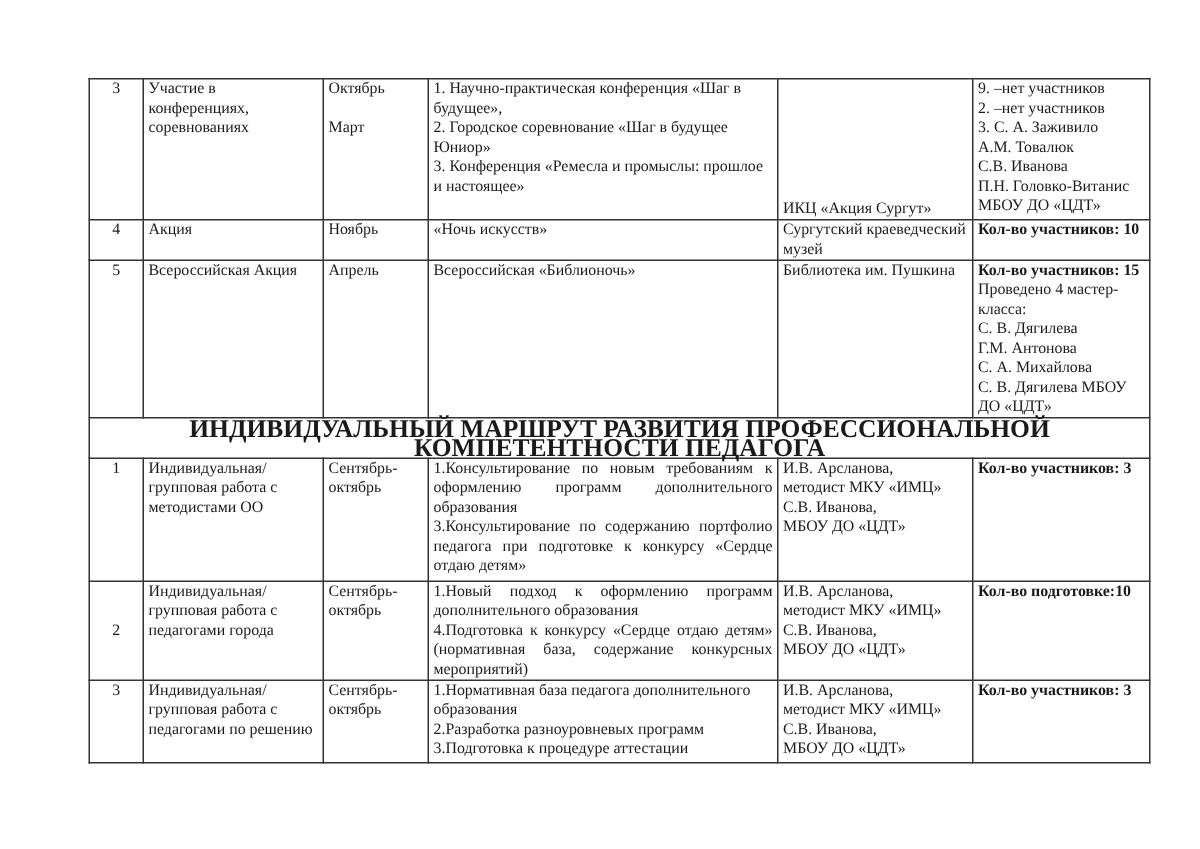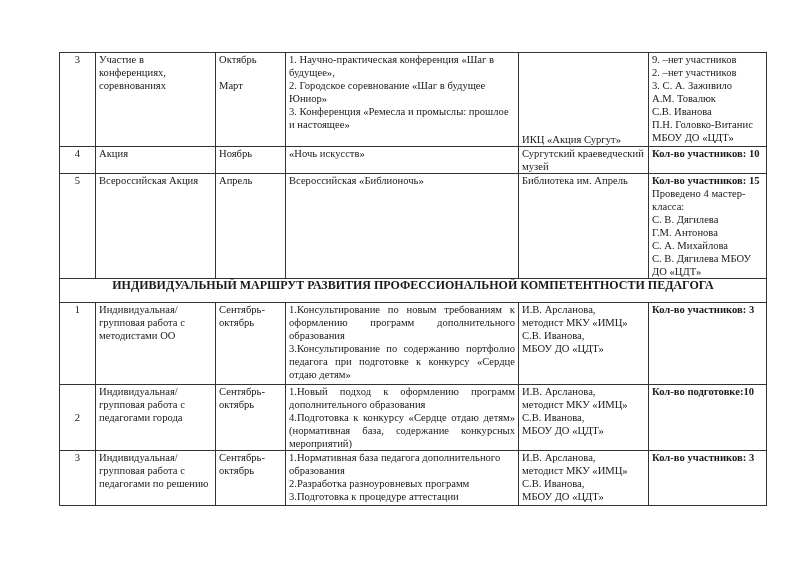--- a/index.html
+++ b/index.html
@@ -5,21 +5,21 @@
   html, body { margin: 0; padding: 0; background: #ffffff; }
   body { width: 800px; height: 566px; position: relative; overflow: hidden;
          font-family: "Liberation Serif", "DejaVu Serif", serif; color: #1a1a1a; }
   table.doc { position: absolute; left: 59px; top: 52px; width: 707px;
               border-collapse: collapse; table-layout: fixed; font-size: 10.6px; line-height: 13px; }
   table.doc td { border: 1.3px solid #333; vertical-align: top; padding: 0 3px; }
   .c { text-align: left; }
   .j { text-align: justify; }
   .b { font-weight: bold; }
   .num { text-align: center; }
-  .sec { text-align: center; font-weight: bold; font-size: 12px; padding-top: 4px; height: 23px; }
+  .sec { text-align: center; font-weight: bold; font-size: 17px; padding-top: 4px; height: 23px; }
   .item { display: block; }
   .vb { vertical-align: bottom !important; }
   .spacer { display: block; height: 13px; }
 </style>
 </head>
 <body>
 
 <table class="doc">
   <colgroup>
     <col style="width:36px">
@@ -63,21 +63,21 @@
     <td>«Ночь искусств»</td>
     <td class="c">Сургутский краеведческий музей</td>
     <td class="b">Кол-во участников: 10</td>
   </tr>
 
   <tr style="height:100px">
     <td class="num">5</td>
     <td class="c">Всероссийская Акция</td>
     <td class="c">Апрель</td>
     <td>Всероссийская «Библионочь»</td>
-    <td class="c">Библиотека им. Апрель</td>
+    <td class="c">Библиотека им. Пушкина</td>
     <td>
       <span class="item b">Кол-во участников: 15</span>
       <span class="item">Проведено 4 мастер-класса:</span>
       <span class="item">С. В. Дягилева</span>
       <span class="item">Г.М. Антонова</span>
       <span class="item">С. А. Михайлова</span>
       <span class="item">С. В. Дягилева МБОУ ДО «ЦДТ»</span>
     </td>
   </tr>
 

